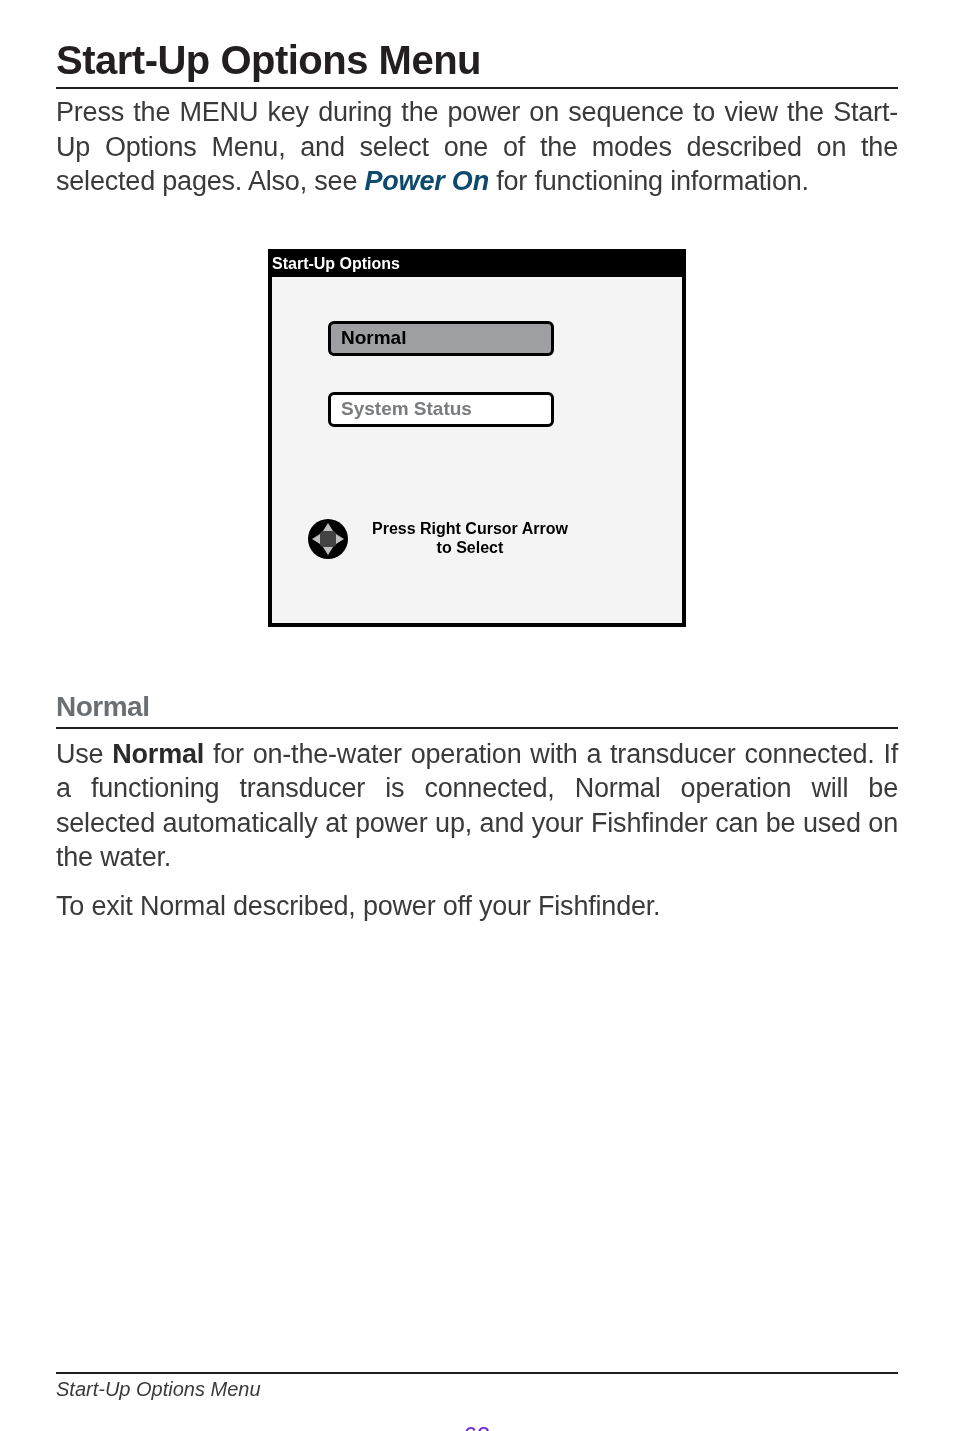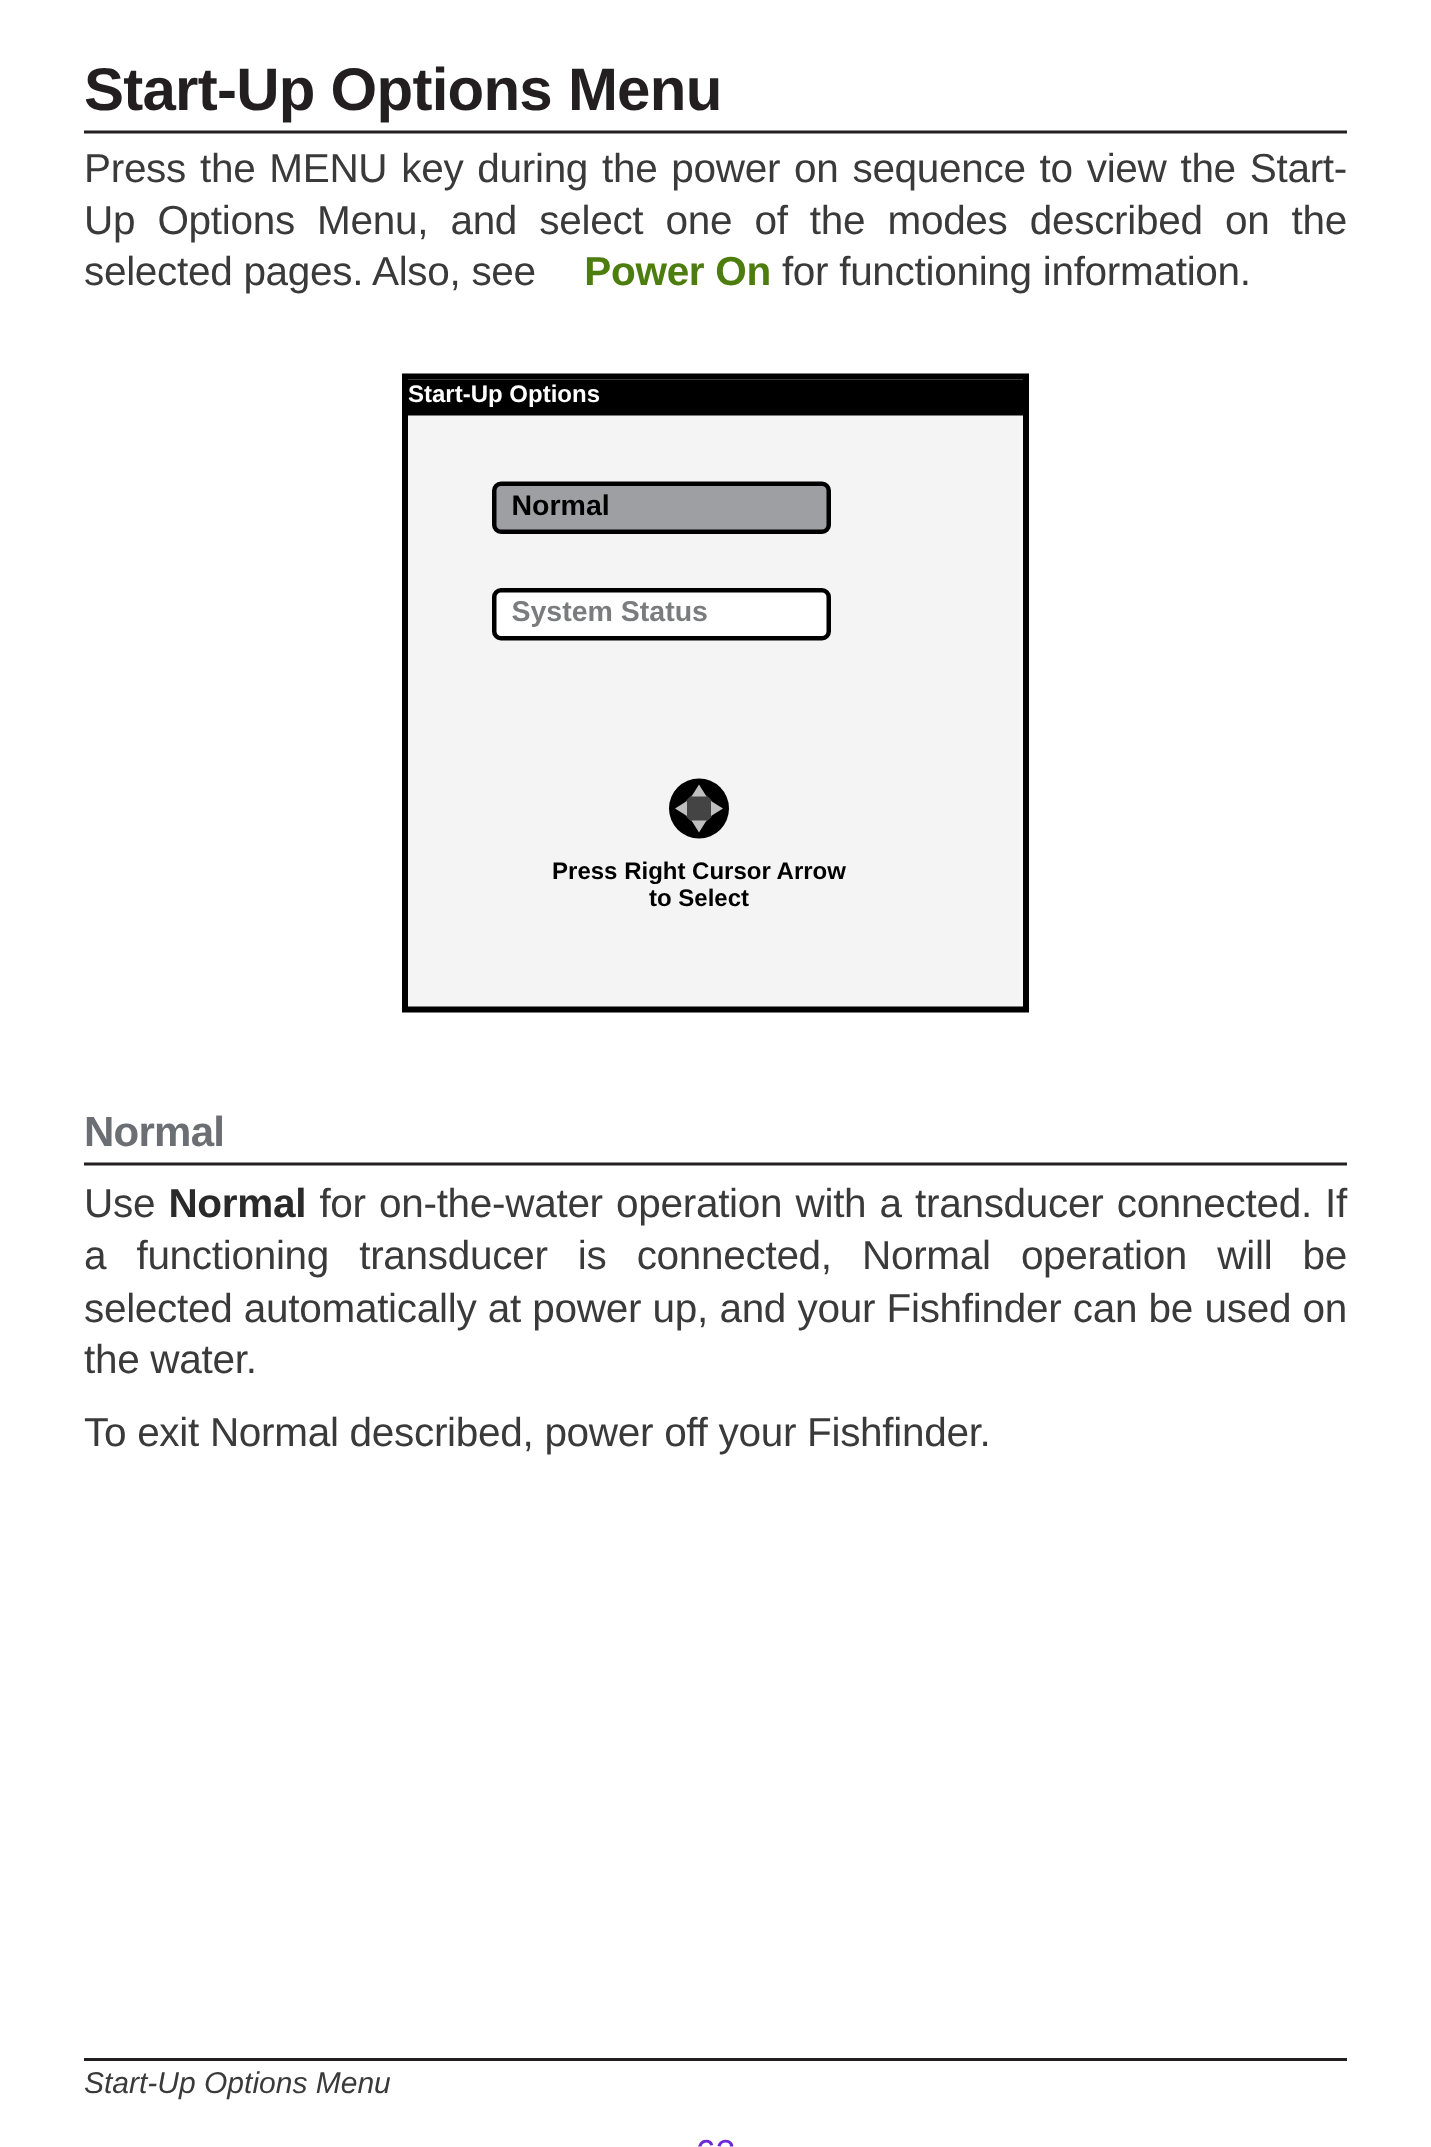--- a/index.html
+++ b/index.html
@@ -34,21 +34,21 @@
     font-family: "Helvetica Neue", Helvetica, Arial, sans-serif;
     font-size: 27px;
     font-weight: 300;
     letter-spacing: -0.2px;
     margin: 0 0 14px 0;
     line-height: 1.28;
     text-align: justify;
     text-align-last: left;
     color: #3a3a3a;
   }
-  p.body .em { font-weight: 600; color: #4d7c0f; margin-left: 25px; }
+  p.body .em { font-style: italic; font-weight: 600; color: #0c4a6e; }
   p.body .strong { font-weight: 700; color: #2a2a2a; }
 
   .screenshot-wrap {
     display: flex;
     justify-content: center;
     margin: 36px 0 30px 0;
   }
   .device-screen {
     width: 410px;
     border: 4px solid #000;
@@ -90,23 +90,22 @@
     width: 0; height: 0;
     border-top: 7px solid transparent;
     border-bottom: 7px solid transparent;
     border-left: 9px solid #000;
   }
 
   .hint-row {
     margin-top: 90px;
     display: flex;
     align-items: center;
-    gap: 12px;
+    gap: 22px;
     margin-left: -22px;
-    flex-direction: column;
   }
   .dpad {
     position: relative;
     width: 44px;
     height: 44px;
   }
   .dpad-svg { width: 44px; height: 44px; }
   .hint-text {
     font-weight: 700;
     font-size: 16px;

